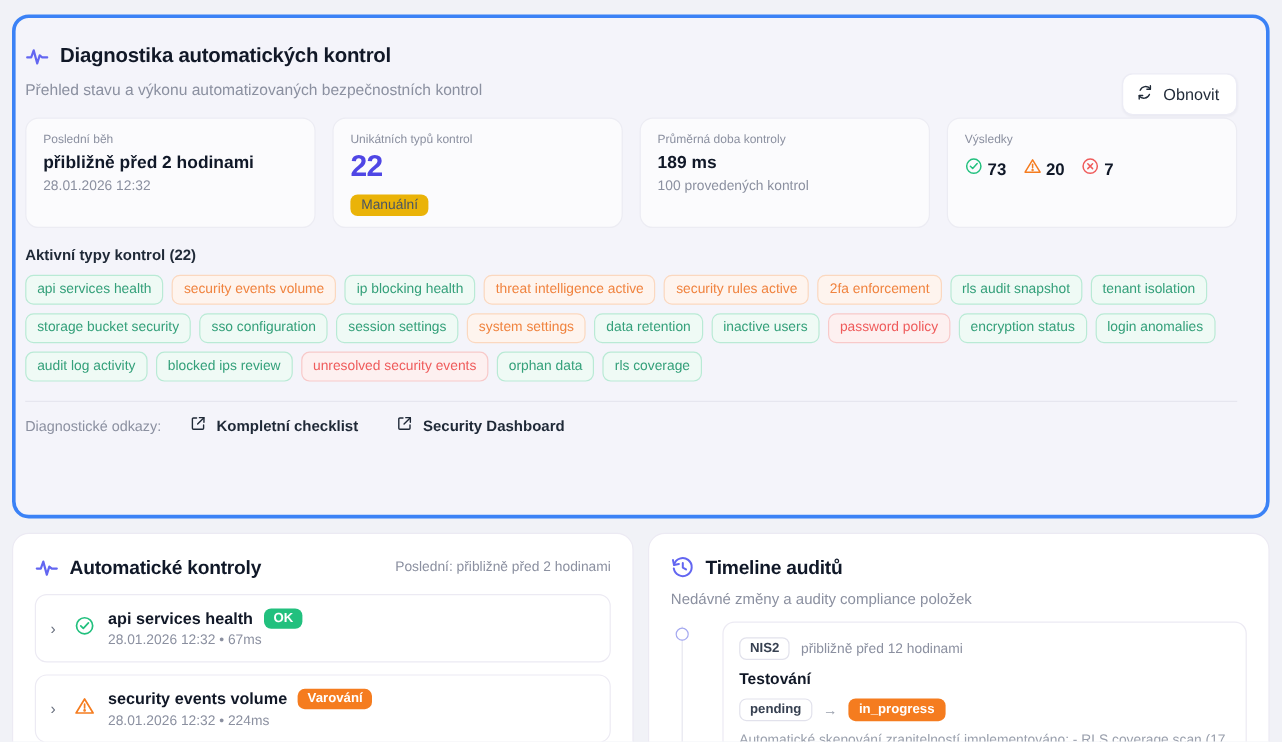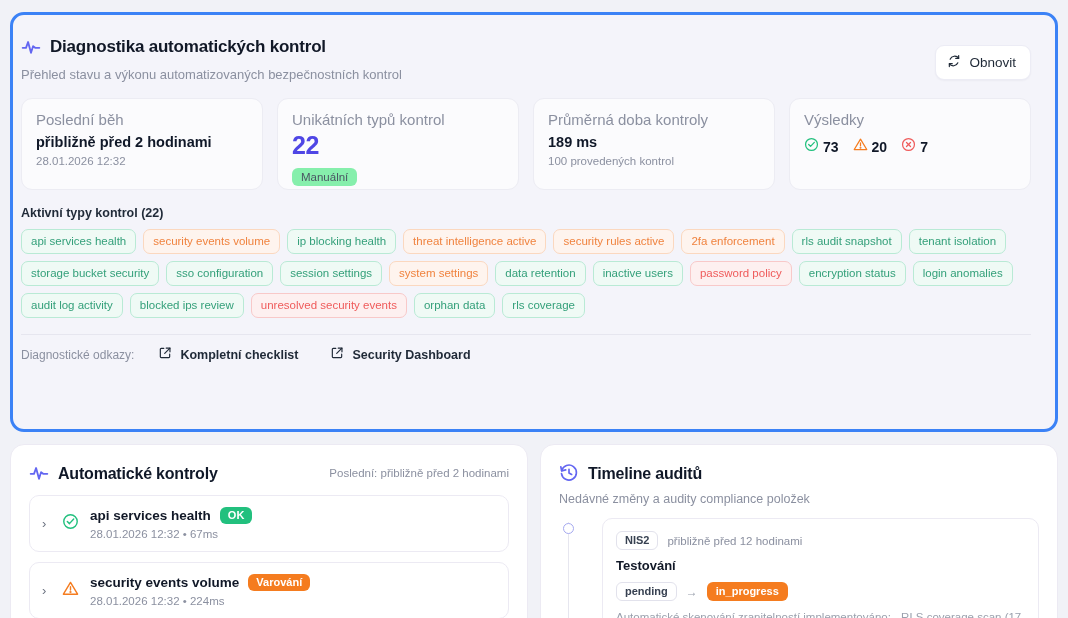--- a/index.html
+++ b/index.html
@@ -20,46 +20,46 @@
     position: relative;
     height: 420px;
   }
   .diag-head { display: flex; align-items: flex-start; }
   .diag-title-wrap { display: flex; align-items: center; gap: 9px; }
   .diag-title {
     font-size: 17px; font-weight: bold; color: #111827; letter-spacing: -0.2px;
   }
   .icon-pulse { width: 20px; height: 20px; display:block; }
   .refresh-btn {
-    position: absolute; top: 30px; right: 24px;
+    position: absolute; top: 46px; right: 24px;
     background: #ffffff; border: 1px solid #ececf5; border-radius: 9px;
     padding: 8px 14px 8px 11px;
     display: flex; align-items: center; gap: 8px;
     font-size: 13.5px; color: #1f2937; font-weight: normal;
     box-shadow: 0 1px 2px rgba(16,24,40,0.04);
     cursor: pointer;
   }
   .diag-sub { font-size: 13px; color: #8b90a0; margin-top: 10px; }
 
   .stat-row { display: flex; gap: 14px; margin-top: 16px; }
   .stat-card {
     flex: 1;
     background: #fbfbfd;
     border: 1px solid #ececf3;
     border-radius: 11px;
     padding: 12px 14px 14px 14px;
     height: 92px;
   }
-  .stat-label { font-size: 15px; color: #8b90a0; }
+  .stat-label { font-size: 10px; color: #8b90a0; }
   .stat-value { font-size: 14.5px; font-weight: bold; color: #101828; margin-top: 6px; }
   .stat-value.big { font-size: 25px; color: #4f46e5; margin-top: 3px; letter-spacing:-0.5px;}
   .stat-hint { font-size: 11.5px; color: #8b90a0; margin-top: 5px; }
   .chip-grey {
     display: inline-block; margin-top: 8px;
-    background: #86efac; color: #4b5563;
+    background: #eab308; color: #4b5563;
     border-radius: 6px; padding: 3px 9px; font-size: 11.5px;
   }
   .results-row { display: flex; align-items: center; gap: 4px; margin-top: 9px; }
   .res-item { display: flex; align-items: center; gap: 4px; margin-right: 10px; }
   .res-num { font-size: 14px; font-weight: bold; color: #101828; }
 
   .section-title { font-size: 12.5px; font-weight: bold; color: #1f2937; margin-top: 16px; }
   .tags { display: flex; flex-wrap: wrap; gap: 7px; margin-top: 9px; }
   .tag {
     font-size: 11.5px; padding: 3px 9px 4px 9px; border-radius: 7px;

